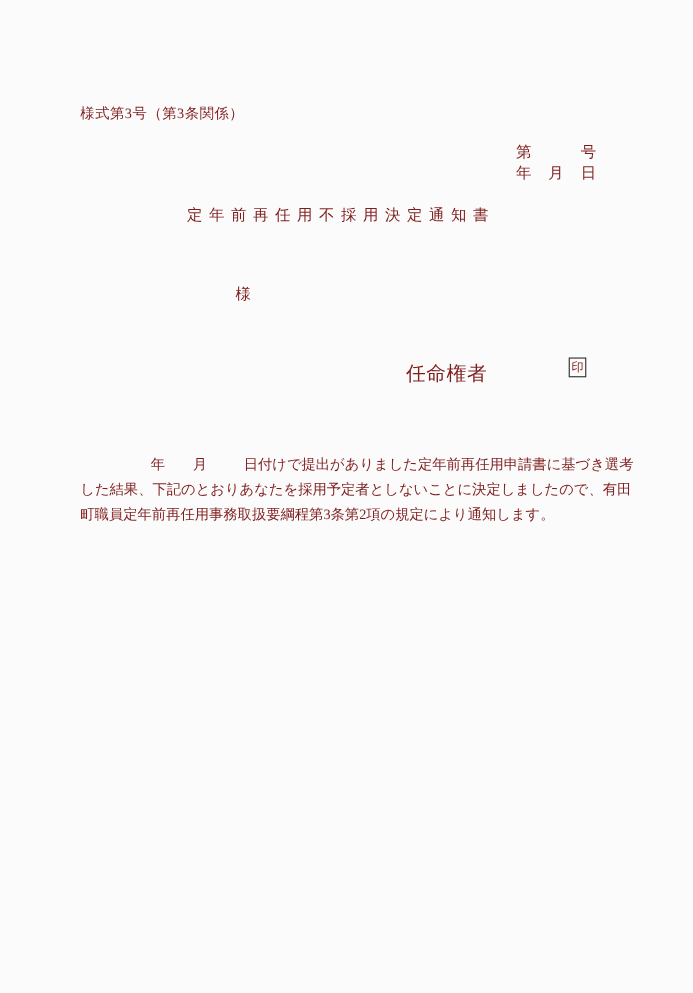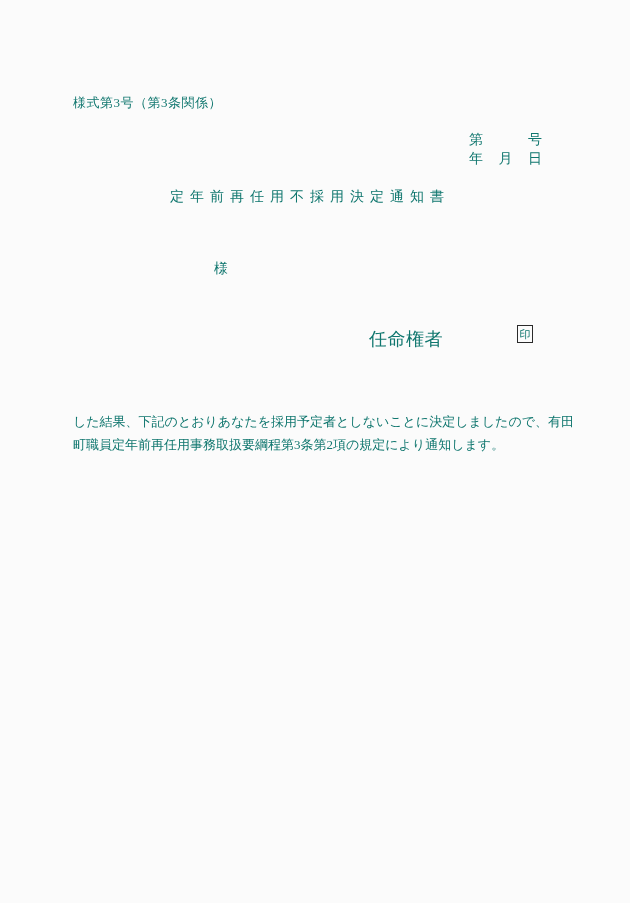--- a/index.html
+++ b/index.html
@@ -5,21 +5,21 @@
   html, body {
     margin: 0;
     padding: 0;
     background: #fbfbfb;
   }
   .page {
     position: relative;
     width: 630px;
     height: 903px;
     background: #fbfbfb;
-    color: #0f766e;
+    color: #7f1d1d;
     font-family: "Liberation Serif", "DejaVu Serif", serif;
     overflow: hidden;
   }
   .abs { position: absolute; line-height: 1; white-space: nowrap; }
 
   .form-number {
     left: 73px;
     top: 96px;
     font-size: 13px;
     letter-spacing: 0.5px;
@@ -116,17 +116,22 @@
 
   <div class="abs addressee">様</div>
 
   <div class="abs issuer-label">任命権者</div>
 
   <div class="abs seal-box">
     <span>印</span>
   </div>
 
   <div class="abs body-text">
+    <div class="body-line">
+      <span class="year-slot">年</span>
+      <span class="month-slot">月</span>
+      <span class="day-rest">日付けで提出がありました定年前再任用申請書に基づき選考</span>
+    </div>
     <div class="body-line">した結果、下記のとおりあなたを採用予定者としないことに決定しましたので、有田</div>
     <div class="body-line">町職員定年前再任用事務取扱要綱程第3条第2項の規定により通知します。</div>
   </div>
 
 </div>
 
 </body></html>

